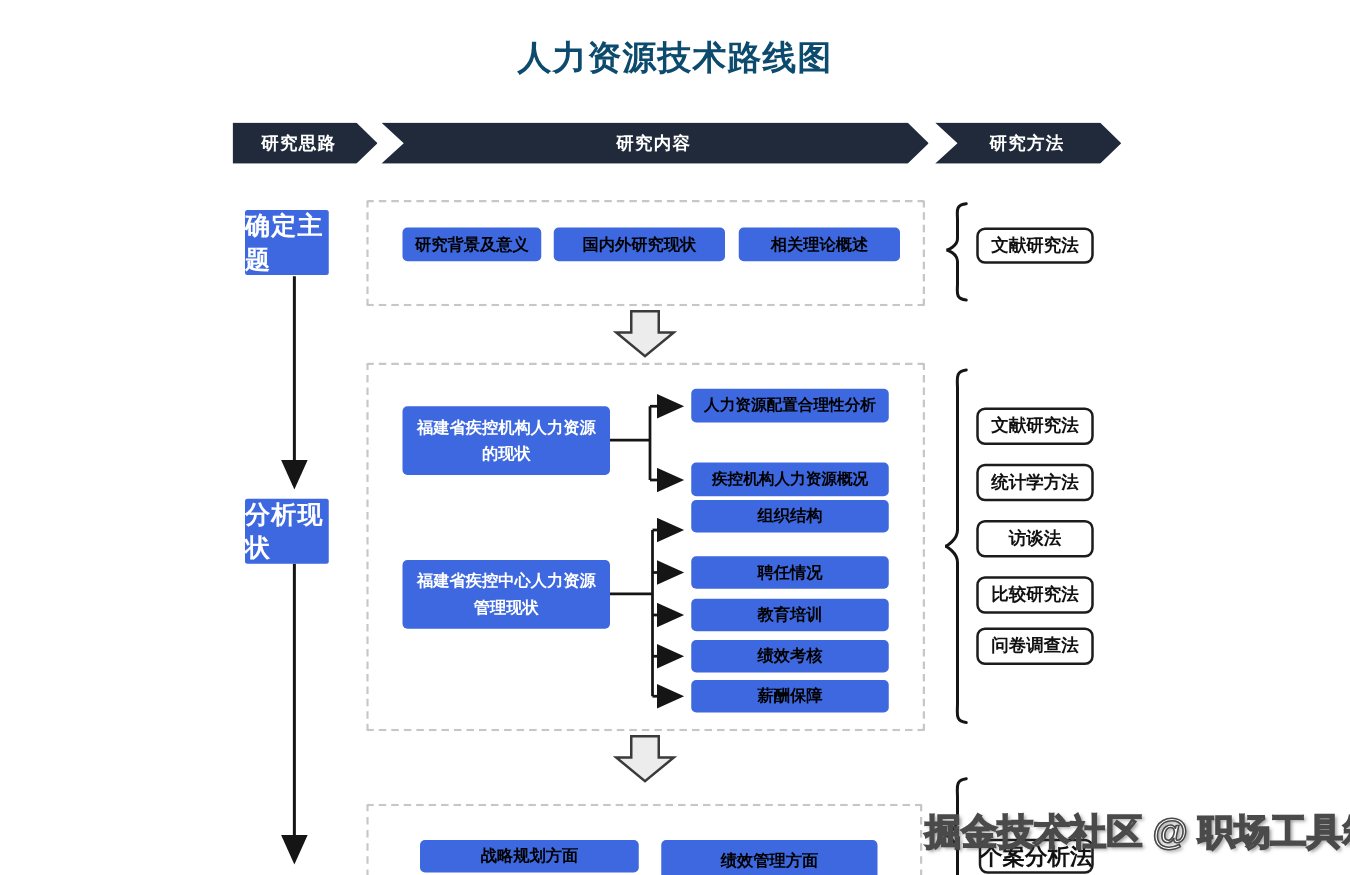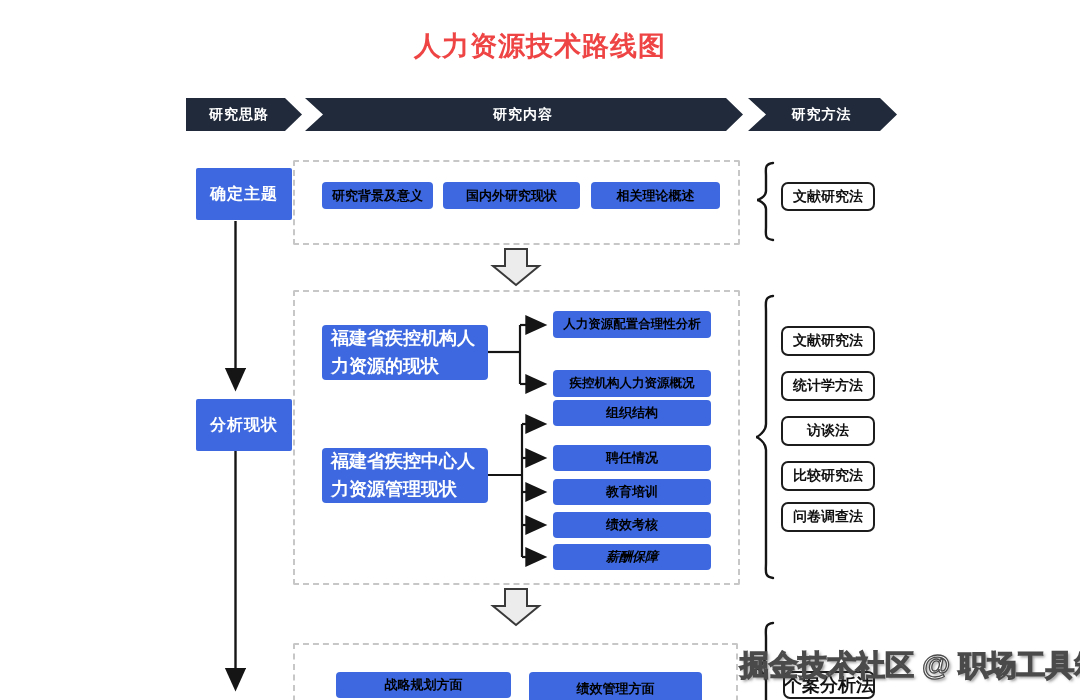--- a/index.html
+++ b/index.html
@@ -10,21 +10,21 @@
     width: 1080px; height: 700px;
     background: #ffffff;
     overflow: hidden;
   }
   .abs { position: absolute; }
 
   
   .title {
     left: 0; top: 28px; width: 1080px;
     text-align: center;
-    font-size: 27px; font-weight: 700; color: #ef4444;
+    font-size: 27px; font-weight: 700; color: #0c4a6e;
     letter-spacing: 1px;
   }
 
   
   .banner {
     top: 98px; height: 33px;
     background: var(--banner-navy, #202a3a);
     color: #fff; font-size: 14px; font-weight: 700;
     display: flex; align-items: center; justify-content: center;
     letter-spacing: 1px;
@@ -33,24 +33,24 @@
     clip-path: polygon(0 0, calc(100% - 17px) 0, 100% 50%, calc(100% - 17px) 100%, 0 100%);
     padding-right: 10px;
   }
   .banner.mid {
     clip-path: polygon(0 0, calc(100% - 17px) 0, 100% 50%, calc(100% - 17px) 100%, 0 100%, 18px 50%);
     padding-left: 8px; padding-right: 10px;
   }
 
   
   .stage-box {
-    left: 196px; width: 96px; height: 52px;
+    left: 196px; width: 67px; height: 52px;
     background: var(--accent-blue, #3d68df);
     border-radius: 2px;
-    color: #fff; font-size: 16px; font-weight: 700;
+    color: #fff; font-size: 20px; font-weight: 700;
     display: flex; align-items: center; justify-content: center;
     letter-spacing: 1px;
   }
 
   
   .dashed-box {
     border: 2px dashed #c7c7c7;
     background: transparent;
     border-radius: 2px;
   }
@@ -59,23 +59,23 @@
   .blue-item {
     background: var(--accent-blue, #3d68df);
     border-radius: 4px;
     color: #000000; font-size: 13px; font-weight: 700;
     display: flex; align-items: center; justify-content: center;
     white-space: nowrap;
   }
   .blue-group {
     background: var(--accent-blue, #3d68df);
     border-radius: 4px;
-    color: #fff; font-size: 18px; font-weight: 700;
+    color: #fff; font-size: 13px; font-weight: 700;
     display: flex; align-items: center; justify-content: center;
-    text-align: left; line-height: 1.55;
+    text-align: center; line-height: 1.55;
     padding: 5px 9px;
   }
 
   
   .method-box {
     background: #fff;
     border: 2.5px solid #1c1c1c;
     border-radius: 7px;
     color: #111; font-size: 14px; font-weight: 700;
     display: flex; align-items: center; justify-content: center;
@@ -166,21 +166,21 @@
 
   <div class="abs blue-group layer" style="left:322px; top:325px; width:166px; height:55px;">福建省疾控机构人力资源的现状</div>
   <div class="abs blue-item layer" style="left:553px; top:311px; width:158px; height:27px; font-size:12.5px;">人力资源配置合理性分析</div>
   <div class="abs blue-item layer" style="left:553px; top:370px; width:158px; height:27px; font-size:12.5px;">疾控机构人力资源概况</div>
 
   <div class="abs blue-group layer" style="left:322px; top:448px; width:166px; height:55px;">福建省疾控中心人力资源管理现状</div>
   <div class="abs blue-item layer" style="left:553px; top:400px; width:158px; height:26px;">组织结构</div>
   <div class="abs blue-item layer" style="left:553px; top:445px; width:158px; height:26px;">聘任情况</div>
   <div class="abs blue-item layer" style="left:553px; top:479px; width:158px; height:26px;">教育培训</div>
   <div class="abs blue-item layer" style="left:553px; top:512px; width:158px; height:26px;">绩效考核</div>
-  <div class="abs blue-item layer" style="left:553px; top:544px; width:158px; height:26px;font-style:italic;">薪酬保障</div>
+  <div class="abs blue-item layer" style="left:553px; top:544px; width:158px; height:26px;">薪酬保障</div>
 
   <div class="abs method-box layer" style="left:781px; top:326px; width:94px; height:30px;">文献研究法</div>
   <div class="abs method-box layer" style="left:781px; top:371px; width:94px; height:30px;">统计学方法</div>
   <div class="abs method-box layer" style="left:781px; top:416px; width:94px; height:30px;">访谈法</div>
   <div class="abs method-box layer" style="left:781px; top:461px; width:94px; height:30px;">比较研究法</div>
   <div class="abs method-box layer" style="left:781px; top:502px; width:94px; height:30px;">问卷调查法</div>
 
   <div class="abs dashed-box layer" style="left:293px; top:643px; width:445px; height:90px;"></div>
   <div class="abs blue-item layer" style="left:336px; top:672px; width:175px; height:26px;">战略规划方面</div>
   <div class="abs blue-item layer" style="left:529px; top:672px; width:173px; height:34px;">绩效管理方面</div>

